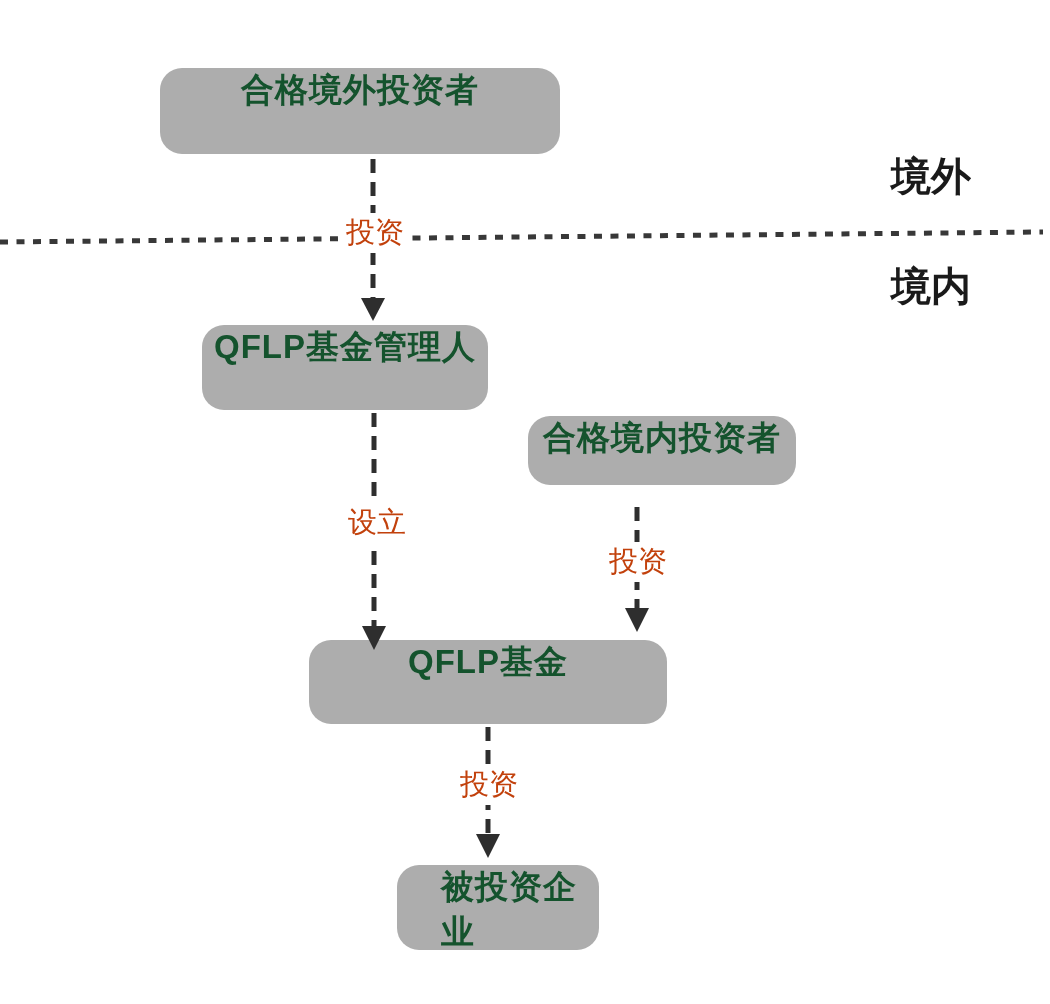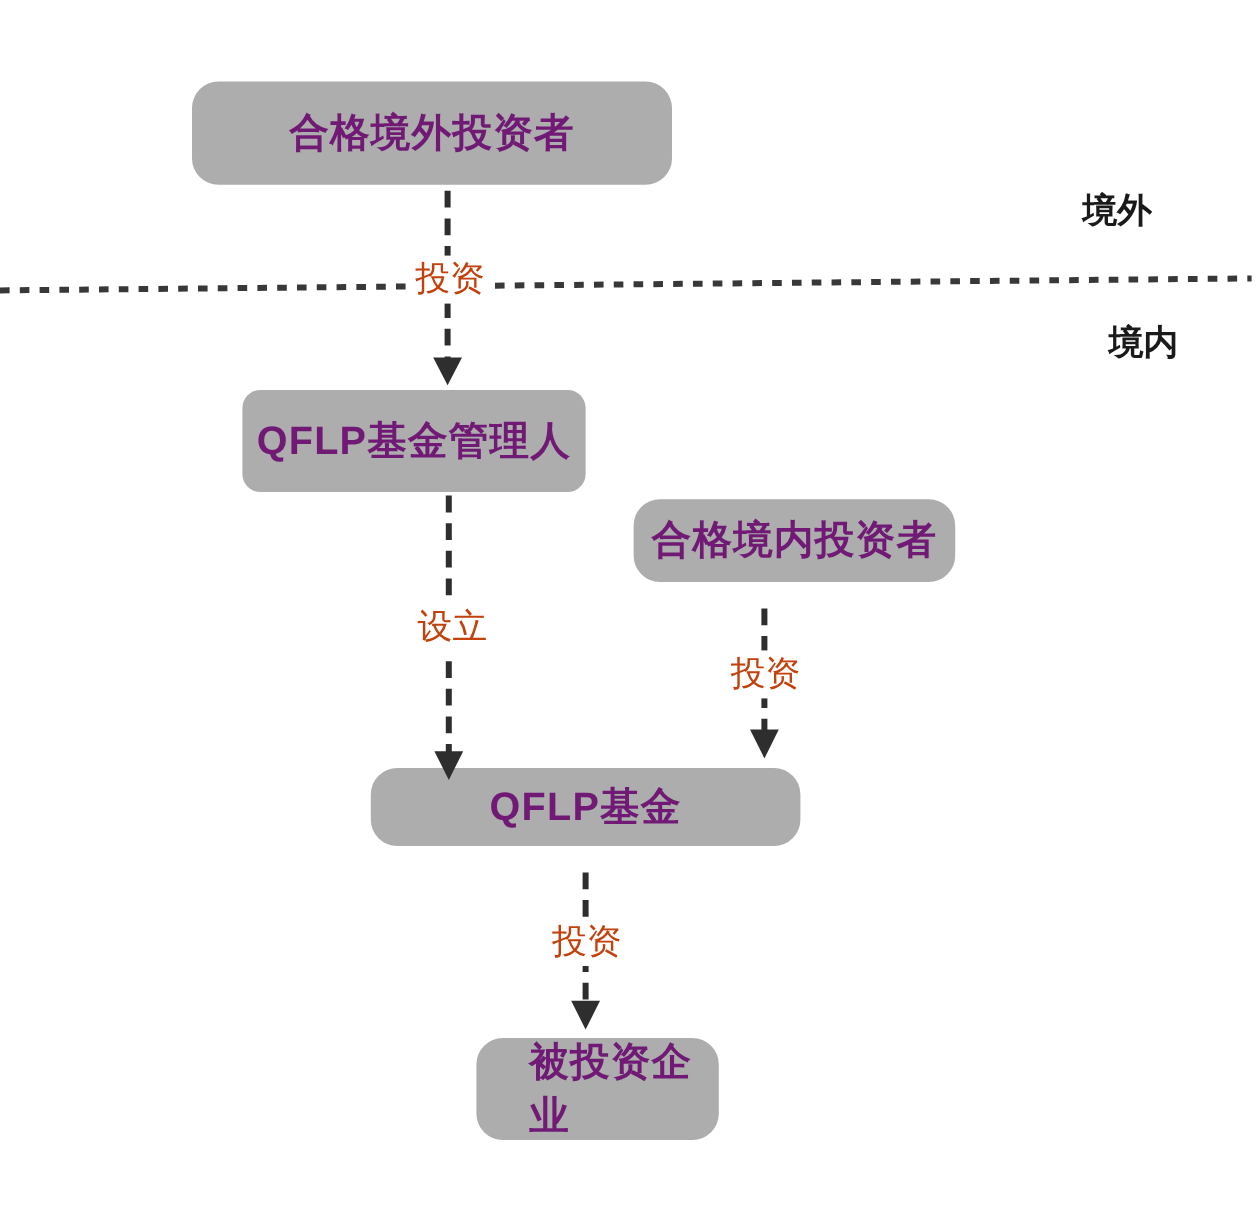--- a/index.html
+++ b/index.html
@@ -14,33 +14,32 @@
     height: 1004px;
     background: #ffffff;
     overflow: hidden;
   }
   
   .node {
     position: absolute;
     background: #adadad;
     border-radius: 22px;
     display: flex;
-    align-items: center;
     justify-content: center;
-    color: #701a75;
+    color: #14532d;
     font-weight: bold;
     font-size: 33px;
     letter-spacing: 1px;
     z-index: 1;
     box-sizing: border-box;
   }
   #node-foreign-investor   { left: 160px; top: 68px;  width: 400px; height: 86px; }
-  #node-fund-manager       { left: 202px; top: 325px; width: 286px; height: 85px; border-radius: 15px; }
+  #node-fund-manager       { left: 202px; top: 325px; width: 286px; height: 85px; }
   #node-domestic-investor  { left: 528px; top: 416px; width: 268px; height: 69px; }
-  #node-qflp-fund          { left: 309px; top: 640px; width: 358px; height: 65px; }
+  #node-qflp-fund          { left: 309px; top: 640px; width: 358px; height: 84px; }
   #node-investee           { left: 397px; top: 865px; width: 202px; height: 85px; padding-left: 44px; }
 
   
   #edges-svg {
     position: absolute;
     left: 0; top: 0;
     width: 1050px;
     height: 1004px;
     z-index: 2;
     pointer-events: none;
@@ -59,28 +58,28 @@
   }
   #label-invest-cross  { left: 375px; top: 233px; }
   #label-establish     { left: 377px; top: 523px; }
   #label-invest-dom    { left: 638px; top: 562px; }
   #label-invest-fund   { left: 489px; top: 785px; }
 
   
   .region-label {
     position: absolute;
     z-index: 3;
-    font-size: 29px;
+    font-size: 40px;
     font-weight: bold;
     color: #1a1a1a;
     white-space: nowrap;
     transform: translate(-50%, -50%);
   }
   #label-offshore { left: 931px; top: 176px; }
-  #label-onshore  { left: 931px; top: 286px; margin-left: 22px; }
+  #label-onshore  { left: 931px; top: 286px; }
 </style>
 </head>
 <body>
 
 <div id="canvas">
 
   <div class="node" id="node-foreign-investor">
     <span>合格境外投资者</span>
   </div>
 

